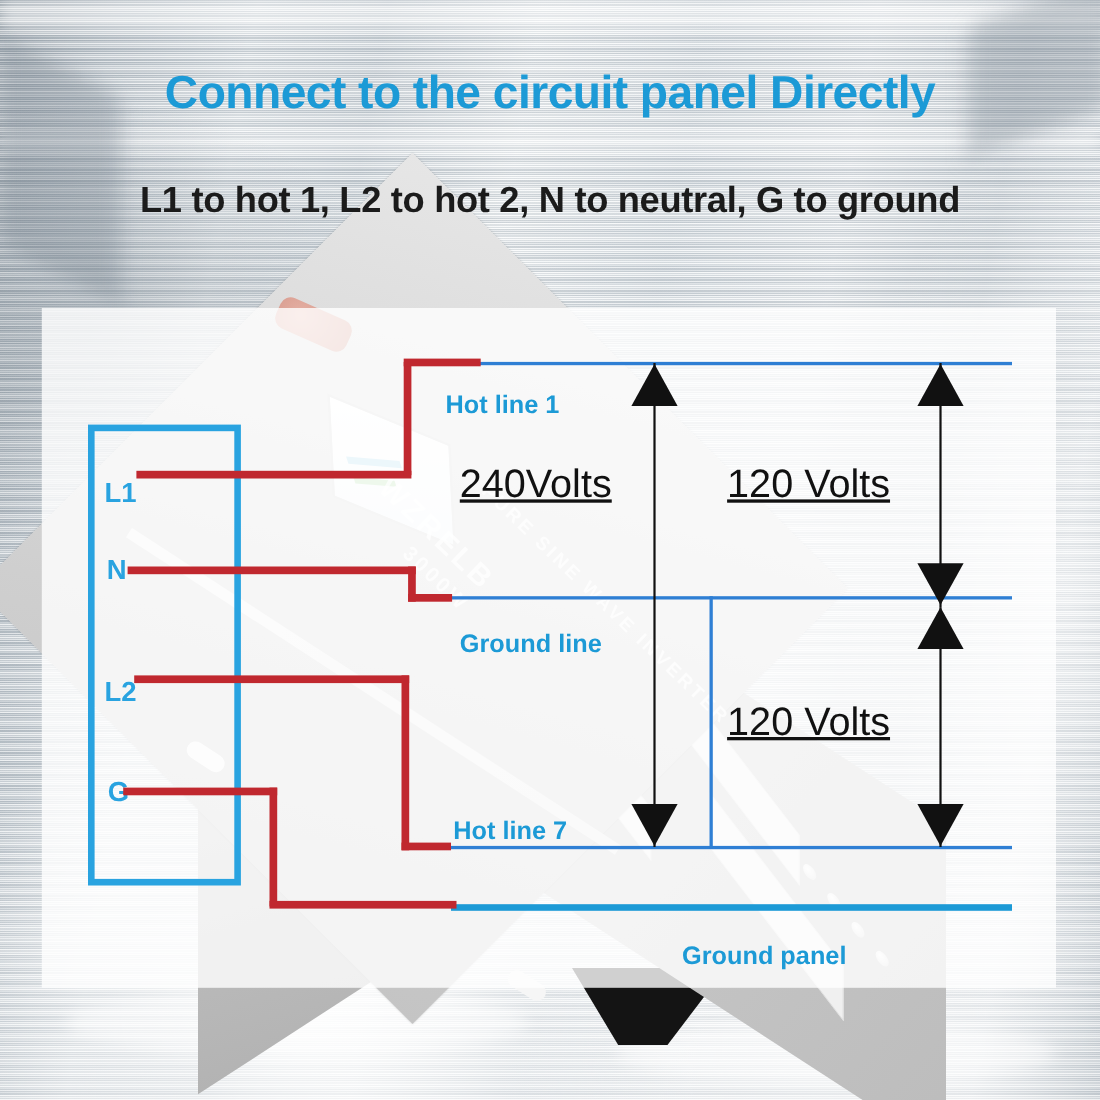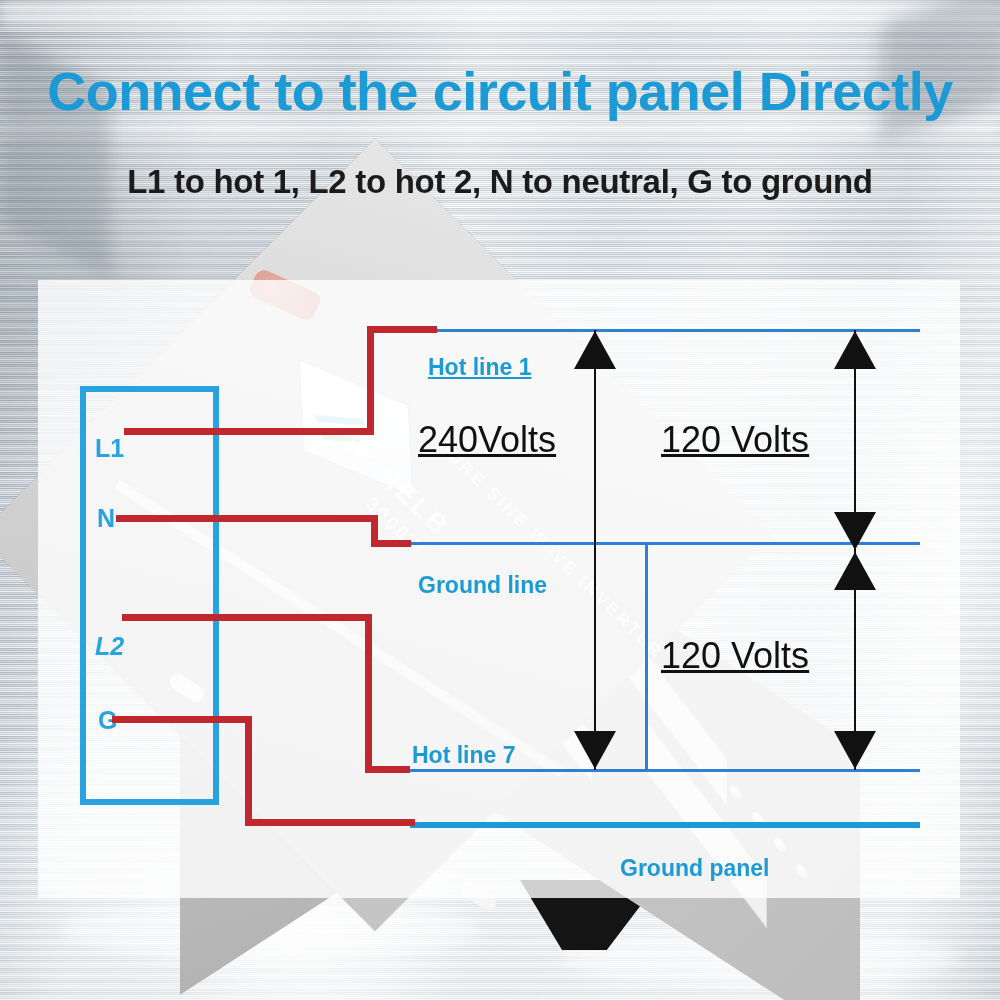--- a/index.html
+++ b/index.html
@@ -33,21 +33,21 @@
       radial-gradient(ellipse 55% 40% at 78% 95%, rgba(255,255,255,.80), rgba(255,255,255,0) 60%),
       radial-gradient(ellipse 40% 30% at 8% 30%, rgba(120,132,142,.30), rgba(255,255,255,0) 70%),
       radial-gradient(ellipse 30% 60% at 97% 55%, rgba(255,255,255,.55), rgba(255,255,255,0) 70%);
   }
   .bd-streak{position:absolute;background:rgba(255,255,255,.5);filter:blur(7px);}
   .bd-dark{position:absolute;background:rgba(120,133,144,.34);filter:blur(9px);}
 
   
   #title{
     position:absolute;left:0;top:60px;width:1000px;text-align:center;
-    font-size:54px;font-weight:bold;color:#1c9ad6;letter-spacing:-.5px;
+    font-size:42px;font-weight:bold;color:#1c9ad6;letter-spacing:-.5px;
     white-space:nowrap;
   }
   #subtitle{
     position:absolute;left:0;top:163px;width:1000px;text-align:center;
     font-size:33px;font-weight:bold;color:#1b1b1b;letter-spacing:-.3px;
     white-space:nowrap;
   }
 
   
   #device-wrap{position:absolute;left:0;top:0;width:1000px;height:1000px;}
@@ -181,21 +181,21 @@
 
   <div class="blue-line" style="left:434px;top:329px;width:486px;"></div>
   <div class="blue-line" style="left:408px;top:542px;width:512px;"></div>
   <div class="blue-line" style="left:405px;top:769px;width:515px;"></div>
   <div class="ground-line" style="left:410px;top:822px;width:510px;"></div>
   <div class="blue-line-v" style="left:645px;top:542px;height:229px;"></div>
 
   <div id="terminal-box"></div>
   <div class="term-label" style="left:95px;top:417px;margin-top:19px;">L1</div>
   <div class="term-label" style="left:97px;top:506px;">N</div>
-  <div class="term-label" style="left:95px;top:634px;font-style:italic;">L2</div>
+  <div class="term-label" style="left:95px;top:617px;">L2</div>
   <div class="term-label" style="left:98px;top:708px;">G</div>
 
   <div class="red-h" style="left:124px;top:428px;width:250px;"></div>
   <div class="red-v" style="left:367px;top:329px;height:103px;"></div>
   <div class="red-h" style="left:367px;top:326px;width:70px;"></div>
 
   <div class="red-h" style="left:116px;top:515px;width:262px;"></div>
   <div class="red-v" style="left:371px;top:515px;height:32px;"></div>
   <div class="red-h" style="left:371px;top:540px;width:40px;"></div>
 
@@ -216,20 +216,20 @@
   <div class="arrow-head ah-down" style="left:834px;top:512px;"></div>
 
   <div class="arrow-line" style="left:854px;top:552px;height:218px;"></div>
   <div class="arrow-head ah-up" style="left:834px;top:552px;"></div>
   <div class="arrow-head ah-down" style="left:834px;top:731px;"></div>
 
   <div class="volt-label" style="left:418px;top:419px;">240Volts</div>
   <div class="volt-label" style="left:661px;top:419px;">120 Volts</div>
   <div class="volt-label" style="left:661px;top:635px;">120 Volts</div>
 
-  <div class="line-label" style="left:428px;top:354px;text-decoration:underline;">Hot line 1</div>
+  <div class="line-label" style="left:405px;top:354px;">Hot line 1</div>
   <div class="line-label" style="left:418px;top:572px;">Ground line</div>
   <div class="line-label" style="left:412px;top:742px;">Hot line 7</div>
   <div class="line-label" style="left:620px;top:855px;">Ground panel</div>
 </div>
 
 <div id="title">Connect to the circuit panel Directly</div>
 <div id="subtitle">L1 to hot 1, L2 to hot 2, N to neutral, G to ground</div>
 
 </body></html>

